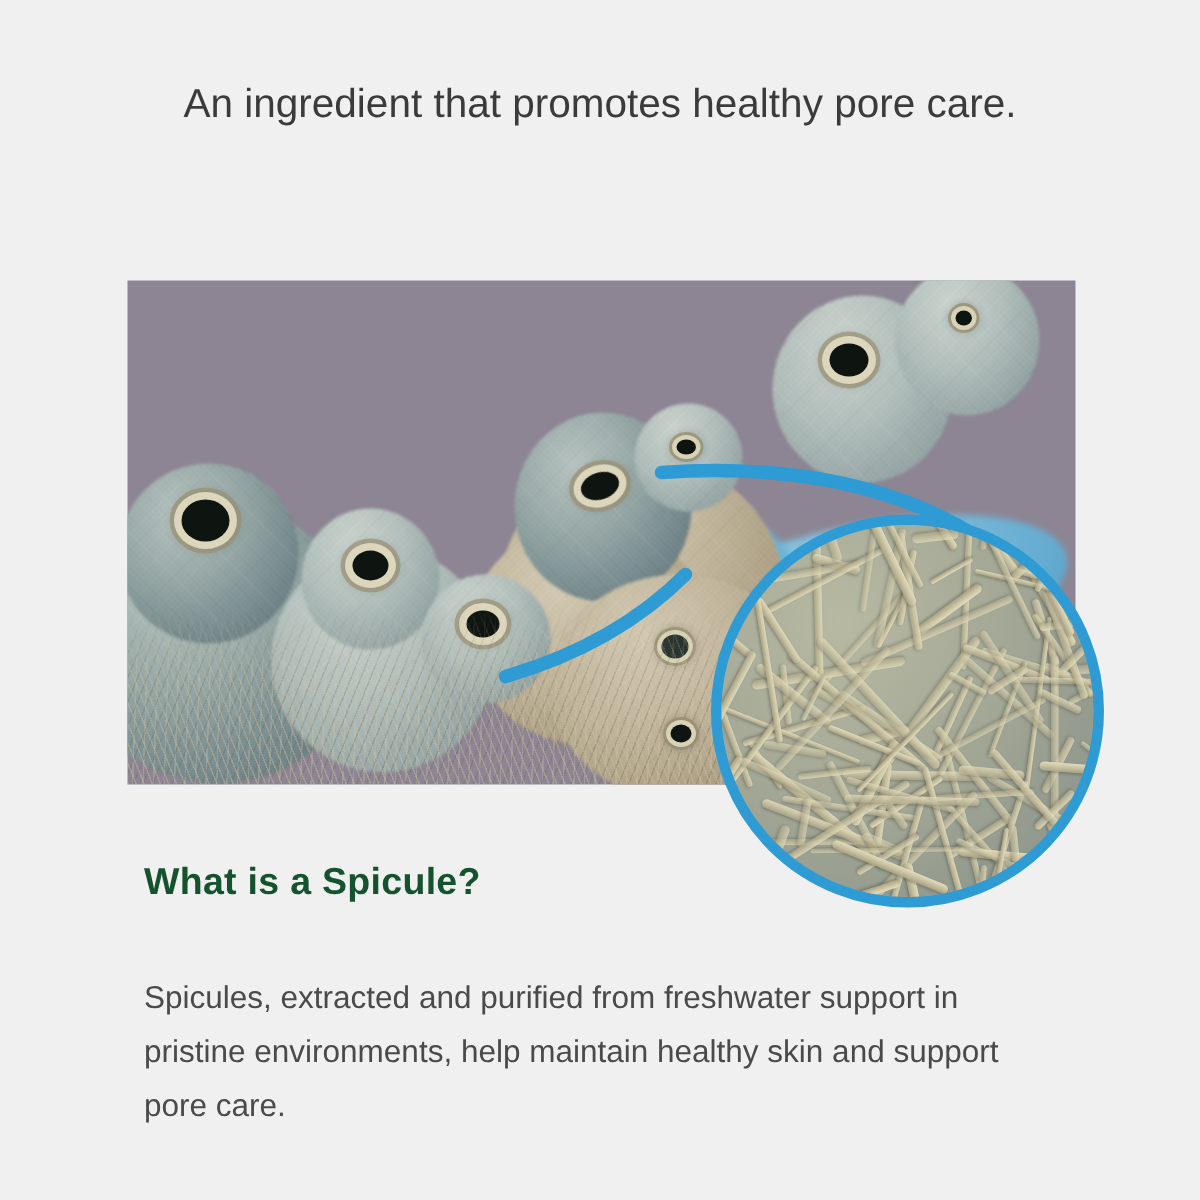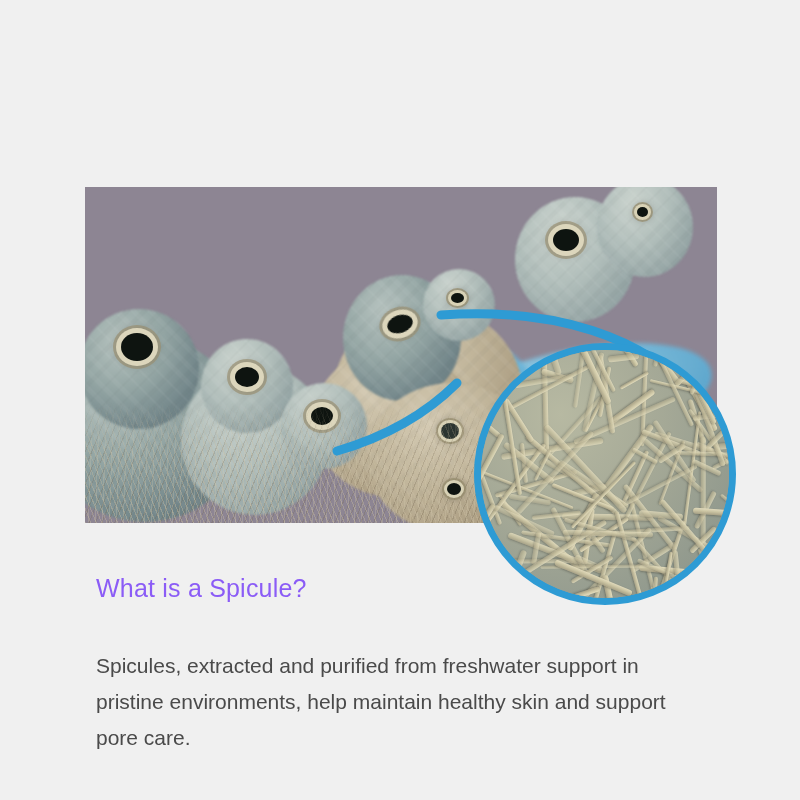--- a/index.html
+++ b/index.html
@@ -207,42 +207,43 @@
     background: linear-gradient(to bottom, #e4ddbe 0%, #cdc6a4 45%, #a9a286 100%);
     box-shadow: 0 1px 2px rgba(70,72,60,.45);
   }
 
   
   .section-heading {
     position: absolute;
     left: 96px;
     top: 574px;
     font-size: 25px;
-    font-weight: normal;
-    color: #8b5cf6;
+    font-weight: bold;
+    color: #14532d;
     letter-spacing: .2px;
     margin: 0;
   }
   .body-copy {
     position: absolute;
     left: 96px;
     top: 648px;
     width: 600px;
     font-size: 21px;
     line-height: 1.72;
     color: #4a4a4a;
     margin: 0;
   }
 </style>
 </head>
 <body>
 
 <div class="page">
 
   <div class="header">
+    <p class="subtitle">An ingredient that promotes healthy pore care.</p>
   </div>
 
   <div class="photo-wrap">
     <div class="photo">
 
       <div class="bokeh"></div>
 
       <div class="blue-arm" style="left:330px; top:165px; width:300px; height:105px; transform:rotate(-13deg);"></div>
       <div class="blue-arm" style="left:300px; top:150px; width:150px; height:120px;"></div>
 

